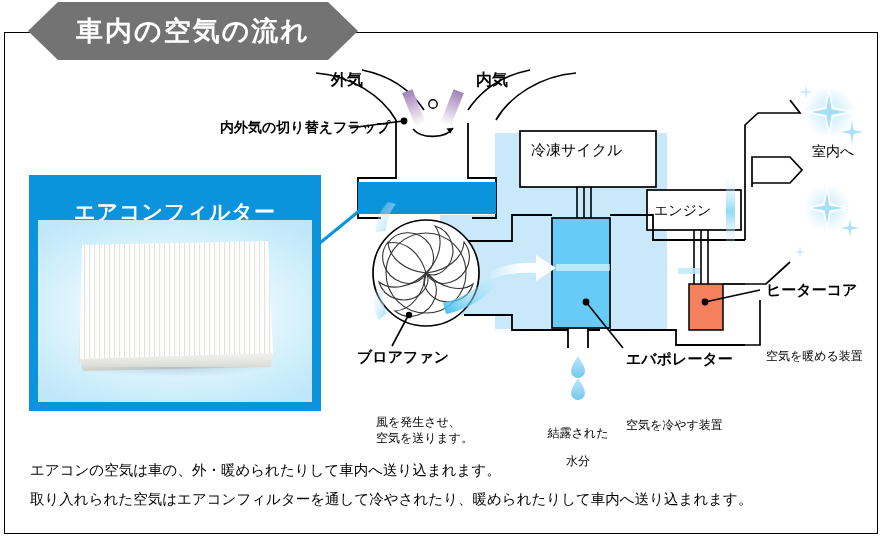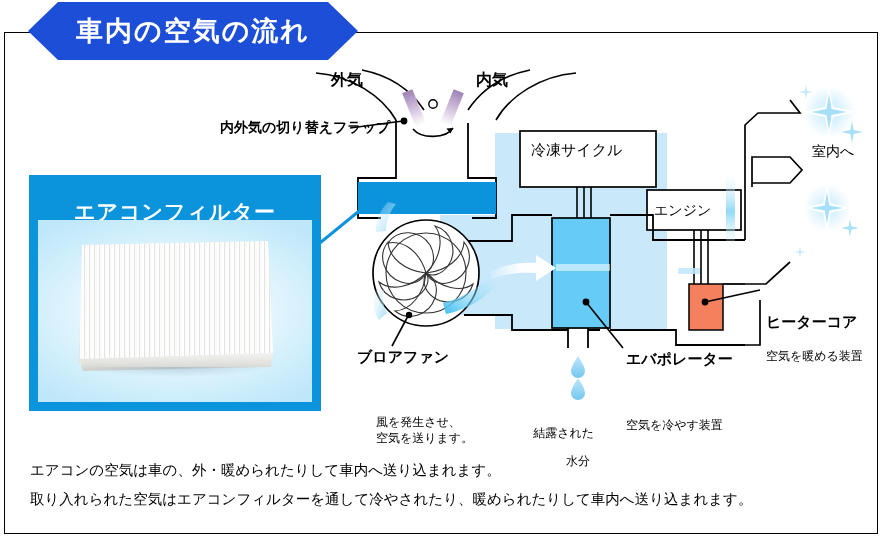--- a/index.html
+++ b/index.html
@@ -13,21 +13,21 @@
 
   
   .frame{
     position:absolute;left:4px;top:32px;width:874px;height:502px;
     border:1.5px solid #000;box-sizing:border-box;background:#fff;
   }
 
   
   .banner{
     position:absolute;left:28px;top:2px;width:330px;height:58px;
-    background:#1d4ed8;
+    background:#737373;
     clip-path:polygon(30px 0, 300px 0, 330px 29px, 300px 58px, 30px 58px, 0 29px);
     display:flex;align-items:center;justify-content:center;z-index:30;
   }
   .banner-text{
     color:#fff;font-size:27px;font-weight:bold;letter-spacing:2px;
     line-height:1;white-space:nowrap;
   }
 
   
   .filter-panel{
@@ -318,27 +318,27 @@
   <div class="lbl t15" style="left:531px;top:141px;">冷凍サイクル</div>
 
   <div class="lbl t14" style="left:654px;top:202px;">エンジン</div>
 
   <div class="lbl t14" style="left:812px;top:143px;">室内へ</div>
 
   <div class="lbl t15 bold" style="left:357px;top:348px;">ブロアファン</div>
   <div class="lbl t12" style="left:376px;top:371px;">風を発生させ、</div>
   <div class="lbl t12" style="left:376px;top:387px;">空気を送ります。</div>
 
-  <div class="lbl t12 center" style="left:520px;top:382px;width:74px;text-align:right;">結露された</div>
+  <div class="lbl t12 center" style="left:541px;top:382px;width:74px;">結露された</div>
   <div class="lbl t12 center" style="left:541px;top:410px;width:74px;">水分</div>
 
   <div class="lbl t15 bold" style="left:626px;top:350px;">エバポレーター</div>
   <div class="lbl t12" style="left:626px;top:374px;">空気を冷やす装置</div>
 
-  <div class="lbl t15 bold" style="left:766px;top:281px;margin-top:32px;">ヒーターコア</div>
+  <div class="lbl t15 bold" style="left:766px;top:281px;">ヒーターコア</div>
   <div class="lbl t12" style="left:766px;top:305px;">空気を暖める装置</div>
 
   <div class="caption">
     <div>エアコンの空気は車の、外・暖められたりして車内へ送り込まれます。</div>
     <div>取り入れられた空気はエアコンフィルターを通して冷やされたり、暖められたりして車内へ送り込まれます。</div>
   </div>
 
 </div>
 
 </body></html>

